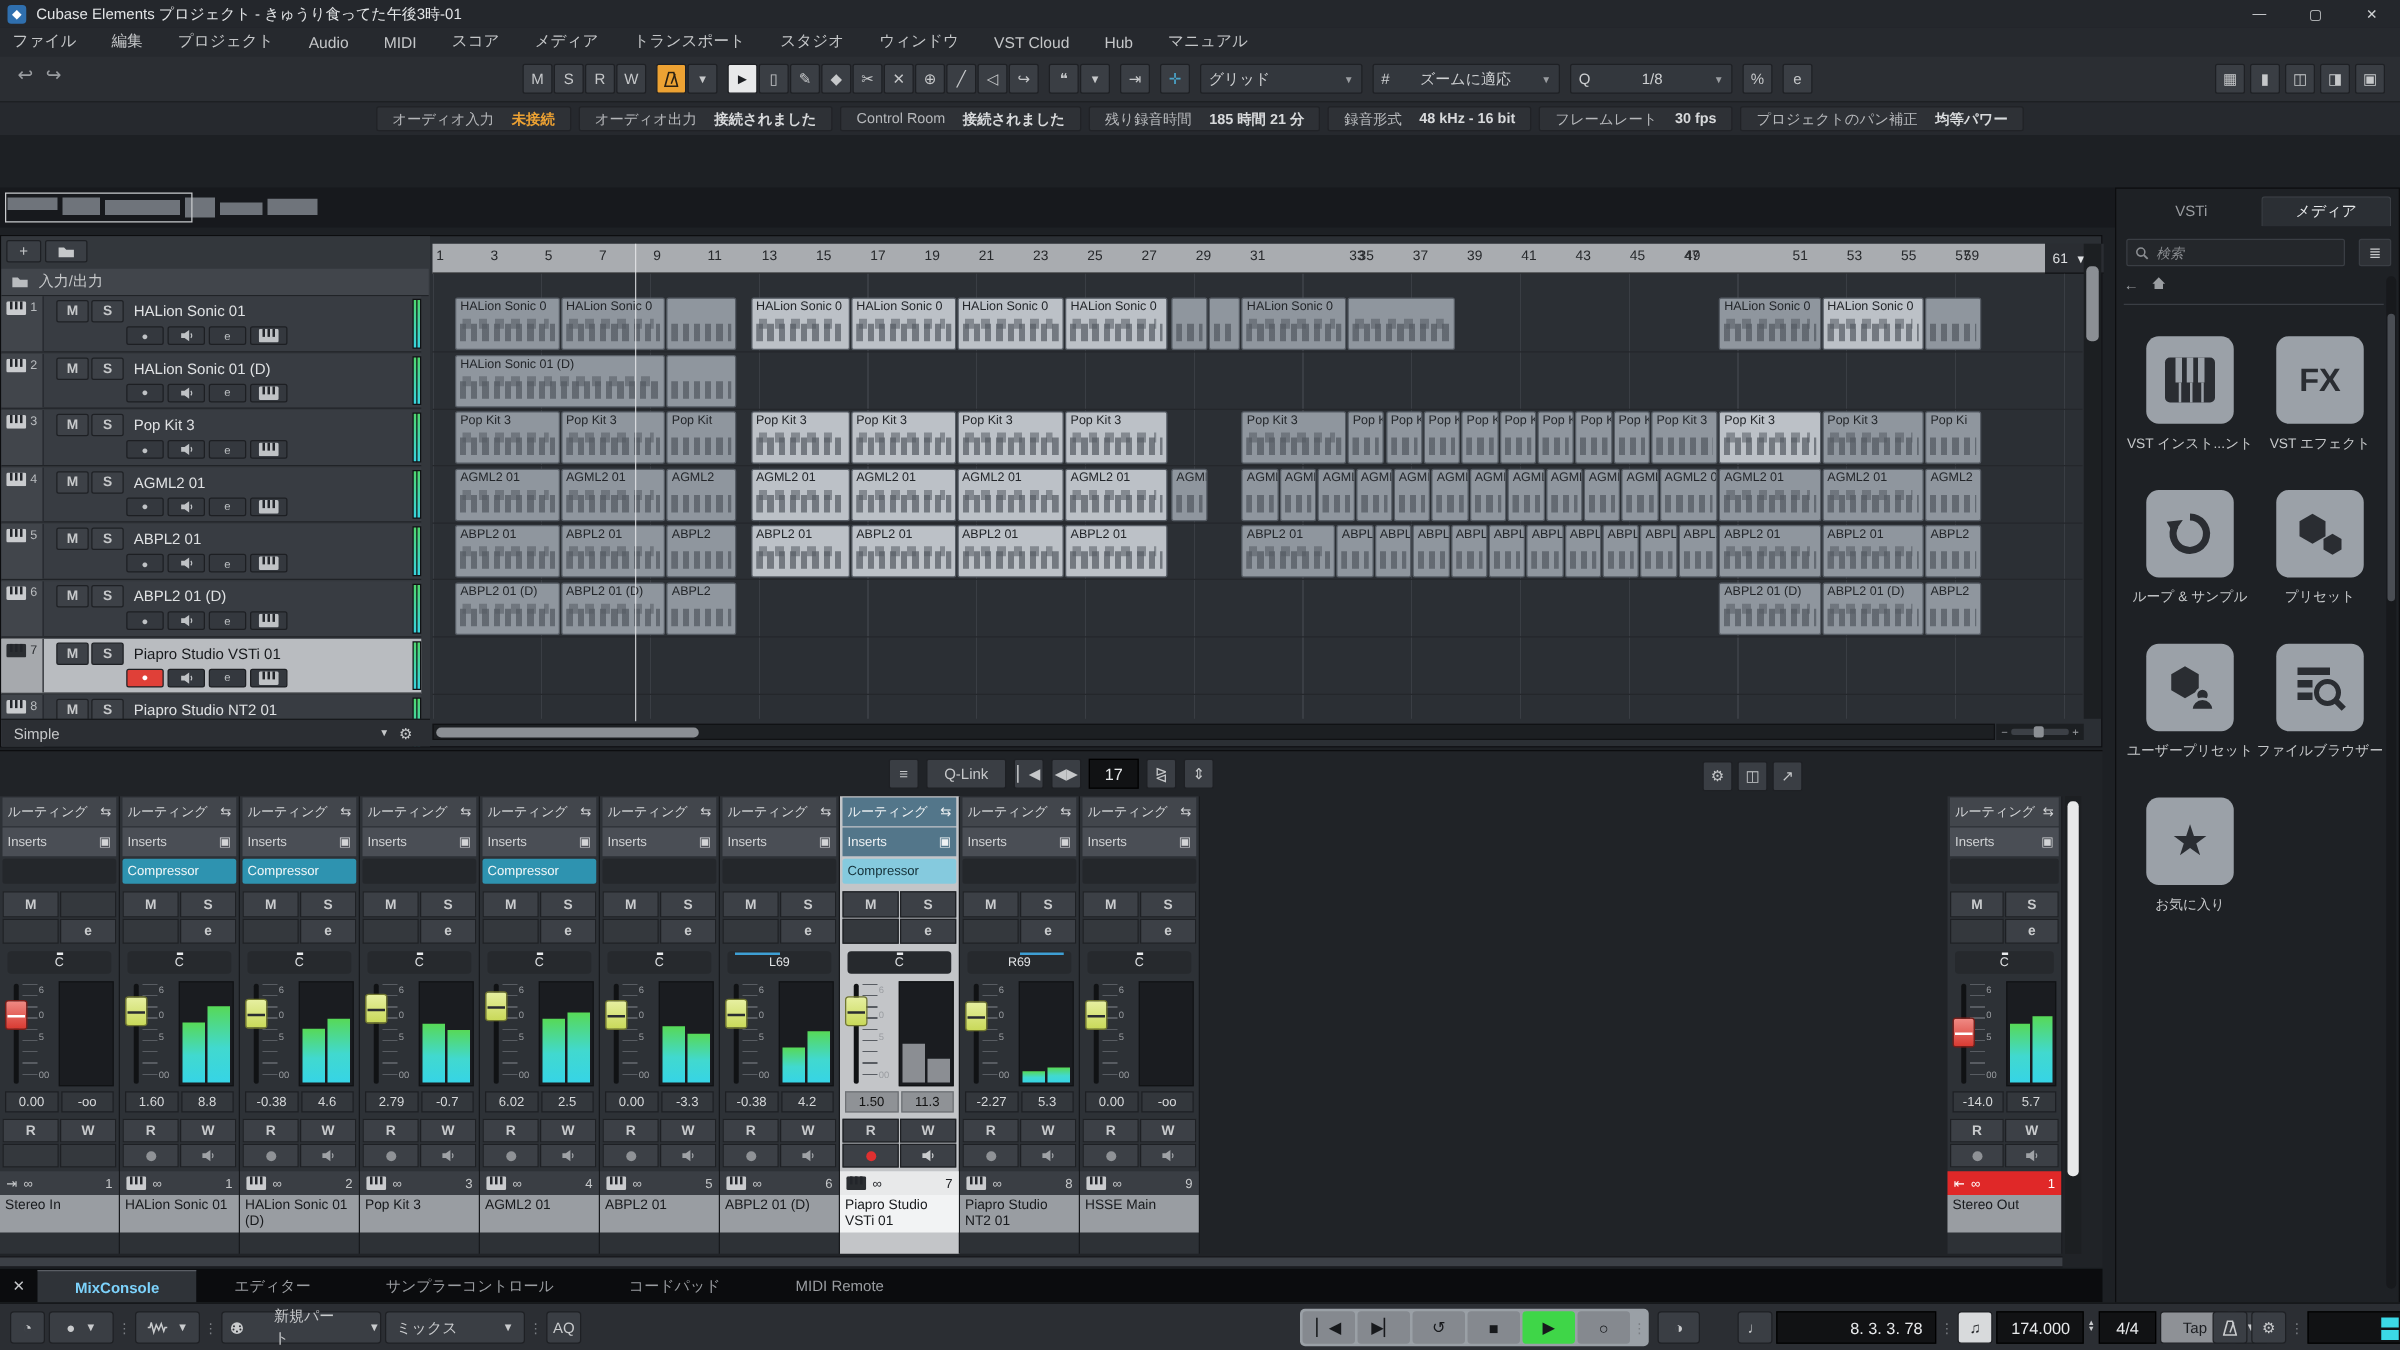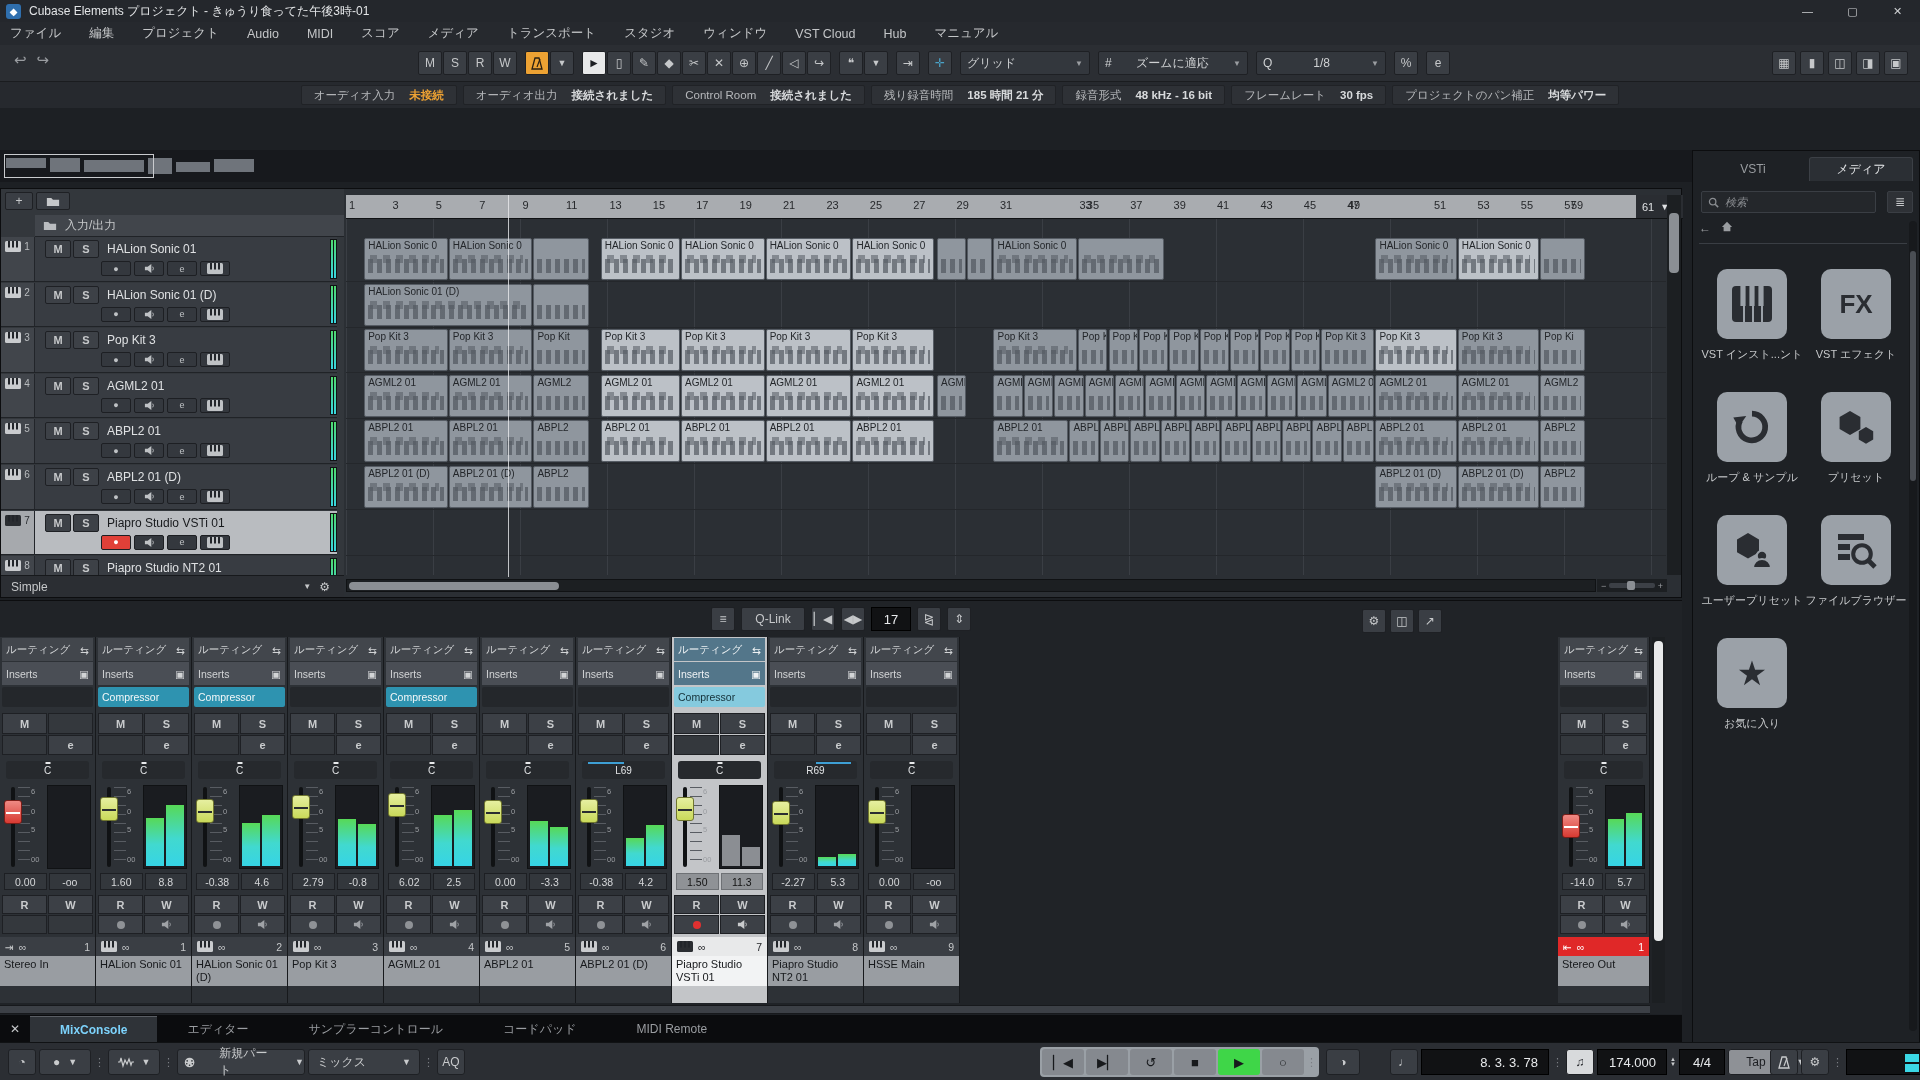--- a/index.html
+++ b/index.html
@@ -723,21 +723,21 @@
     <div id="cursorline"></div>
     <div id="tracklist">
         <div style="position: absolute; left: 4px; top: 3px; display: flex; gap: 3px;">
           <div class="tbtn" style="width: 28px; height: 18px;">+</div>
           <div class="tbtn" style="width: 34px; height: 18px;">
             <svg width="14" height="11" viewBox="0 0 16 12">
               <path d="M1 2 h5 l2 2 h7 v7 h-14 z" fill="#c6c8ca"></path>
             </svg>
           </div>
         </div>
-        <div style="position: absolute; left: 0px; top: 26px; width: 342px; height: 22px; background: rgb(65, 69, 75); border-bottom: 1px solid rgb(32, 35, 39); display: flex; align-items: center; gap: 8px; padding-left: 8px; margin-left: 34px;">
+        <div style="position: absolute; left: 0px; top: 26px; width: 342px; height: 22px; background: rgb(65, 69, 75); border-bottom: 1px solid rgb(32, 35, 39); display: flex; align-items: center; gap: 8px; padding-left: 8px;">
           <span>
             <svg width="14" height="11" viewBox="0 0 16 12">
               <path d="M1 2 h5 l2 2 h7 v7 h-14 z" fill="#b9bcbf"></path>
             </svg>
           </span>
           <span>入力/出力</span>
         </div>
         <div class="trackrow" style="top: 48px; height: 44.6px;">
           <div class="ticonCell">
             <span>
@@ -1315,21 +1315,21 @@
               <span class="fscale" style="top: 70px;">00</span>
               <div class="fcap" style="top: 10px;"></div>
             </div>
             <div class="meterbox">
               <div class="mbar" style="height: 60%;"></div>
               <div class="mbar" style="height: 54%;"></div>
             </div>
           </div>
           <div class="valrow">
             <div class="valbox">2.79</div>
-            <div class="valbox">-0.8</div>
+            <div class="valbox">-0.7</div>
           </div>
           <div class="rwrow">
             <div class="mcell">R</div>
             <div class="mcell">W</div>
           </div>
           <div class="recmon">
             <div class="mcell">
               <span class="dot"></span>
             </div>
             <div class="mcell">

